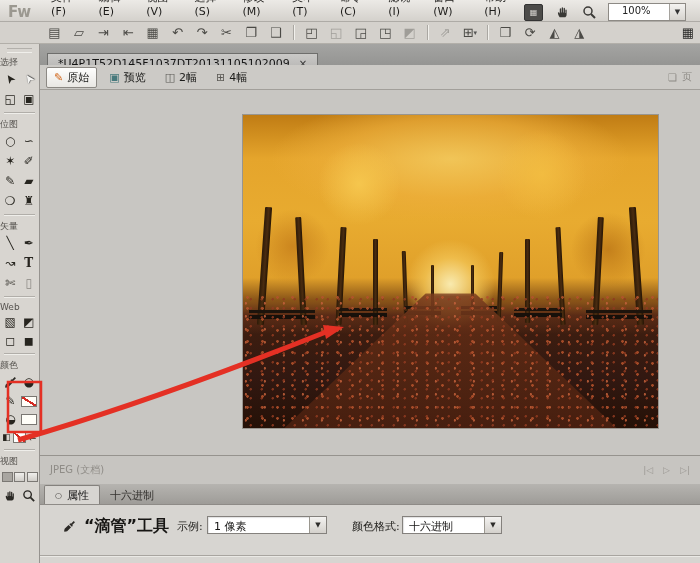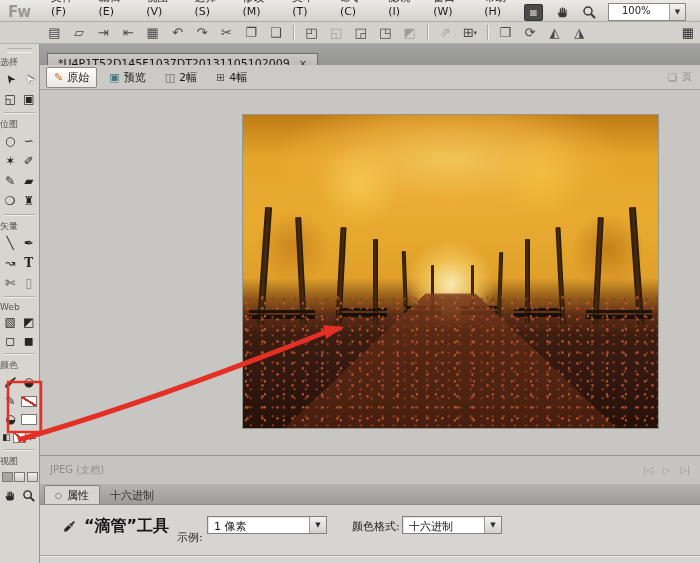--- a/index.html
+++ b/index.html
@@ -371,21 +371,21 @@
       </span>
       <span class="ptab">十六进制</span>
     </div>
     <div class="pcontent">
       <span class="ptool">
         <svg width="15" height="15" viewBox="0 0 16 16">
             <path d="M12.5 2.2 13.8 3.5 10.9 6.4 11.6 7.1 10.5 8.2 7.8 5.5 8.9 4.4 9.6 5.1zM7 6.3 2.8 10.5 2.2 13 2.9 13.7 5.5 13.1 9.7 8.9z" fill="#2c2a26"></path>
           </svg>
         <b>“滴管”工具</b>
       </span>
-      <span class="plabel" style="left:137px;top:25px">示例:</span>
+      <span class="plabel" style="left:137px;top:14px">示例:</span>
       <span class="combo" style="left:167px;top:11px;width:120px">
         <span class="cv">1 像素</span>
         <span class="ca">▼</span>
       </span>
       <span class="plabel" style="left:312px;top:14px">颜色格式:</span>
       <span class="combo" style="left:362px;top:11px;width:100px">
         <span class="cv">十六进制</span>
         <span class="ca">▼</span>
       </span>
       <span class="pdivider"></span>

